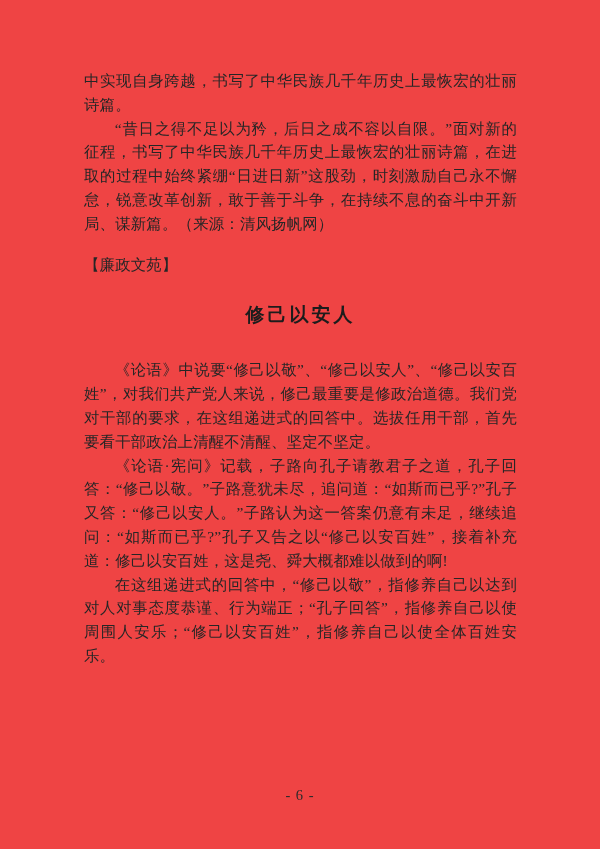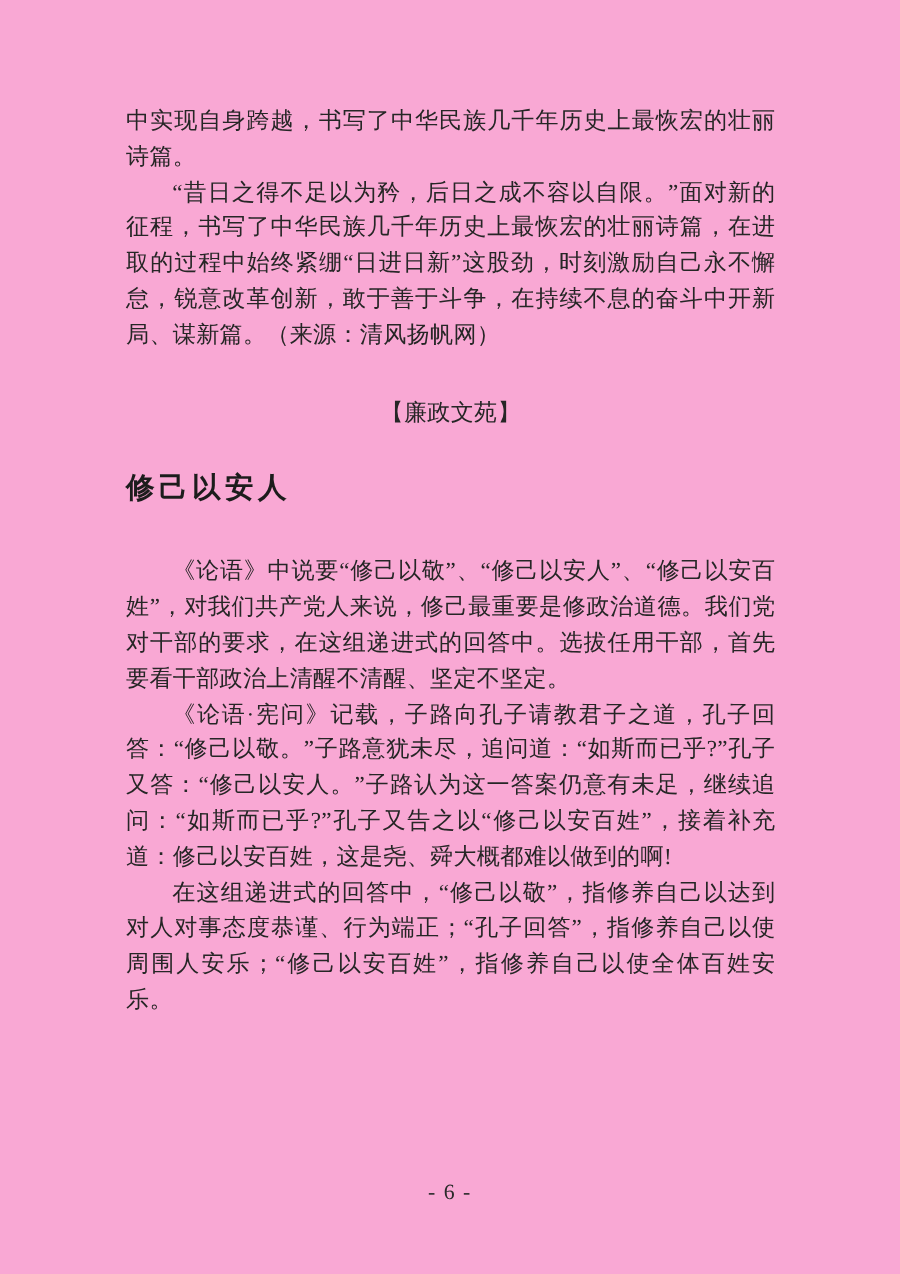--- a/index.html
+++ b/index.html
@@ -4,48 +4,49 @@
 <style>
   html, body {
     margin: 0;
     padding: 0;
     background: #ffffff;
   }
   .page {
     position: relative;
     width: 600px;
     height: 849px;
-    background: #f9a8d4;
+    background: #ef4444;
     overflow: hidden;
     font-family: "Liberation Serif", "DejaVu Serif", serif;
     color: #262626;
   }
   .text-column {
     position: absolute;
     left: 84px;
     top: 69px;
     width: 433px;
     font-size: 15.4px;
     line-height: 23.8px;
     text-align: justify;
     text-justify: inter-ideograph;
     letter-spacing: 0.2px;
   }
   .block { margin: 0; }
   .block.body { text-indent: 2em; }
   .block.body-noindent { text-indent: 0; }
   .block.section-header {
-    margin-top: 28px;
+    margin-top: 17px;
     text-indent: 0;
-    text-align: center;
+    text-align: left;
   }
   .block.title {
     margin-top: 26px;
     margin-bottom: 30px;
     text-indent: 0;
+    text-align: center;
     font-family: "Liberation Sans", "DejaVu Sans", sans-serif;
     font-weight: 700;
     font-size: 19px;
     line-height: 26px;
     letter-spacing: 3px;
     color: #1c1c1c;
   }
   .page-number {
     position: absolute;
     left: 0;

